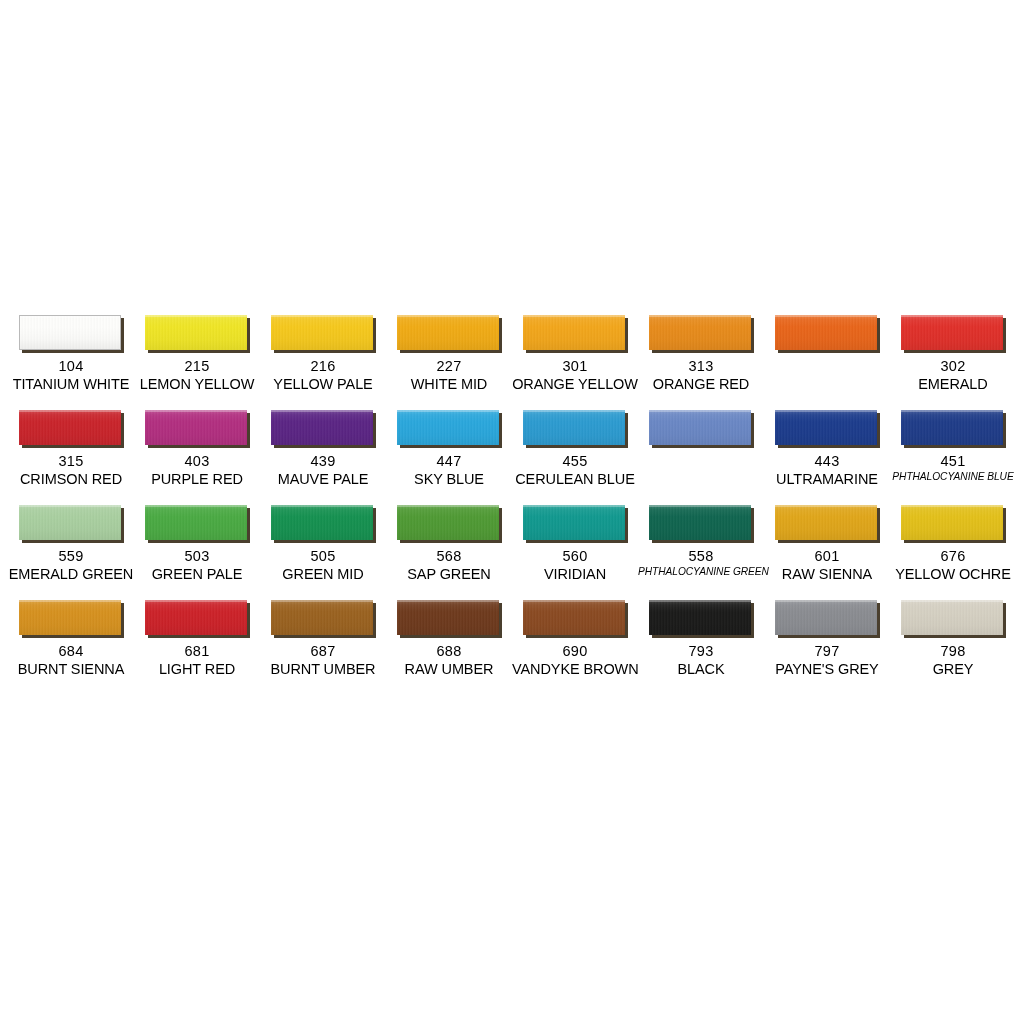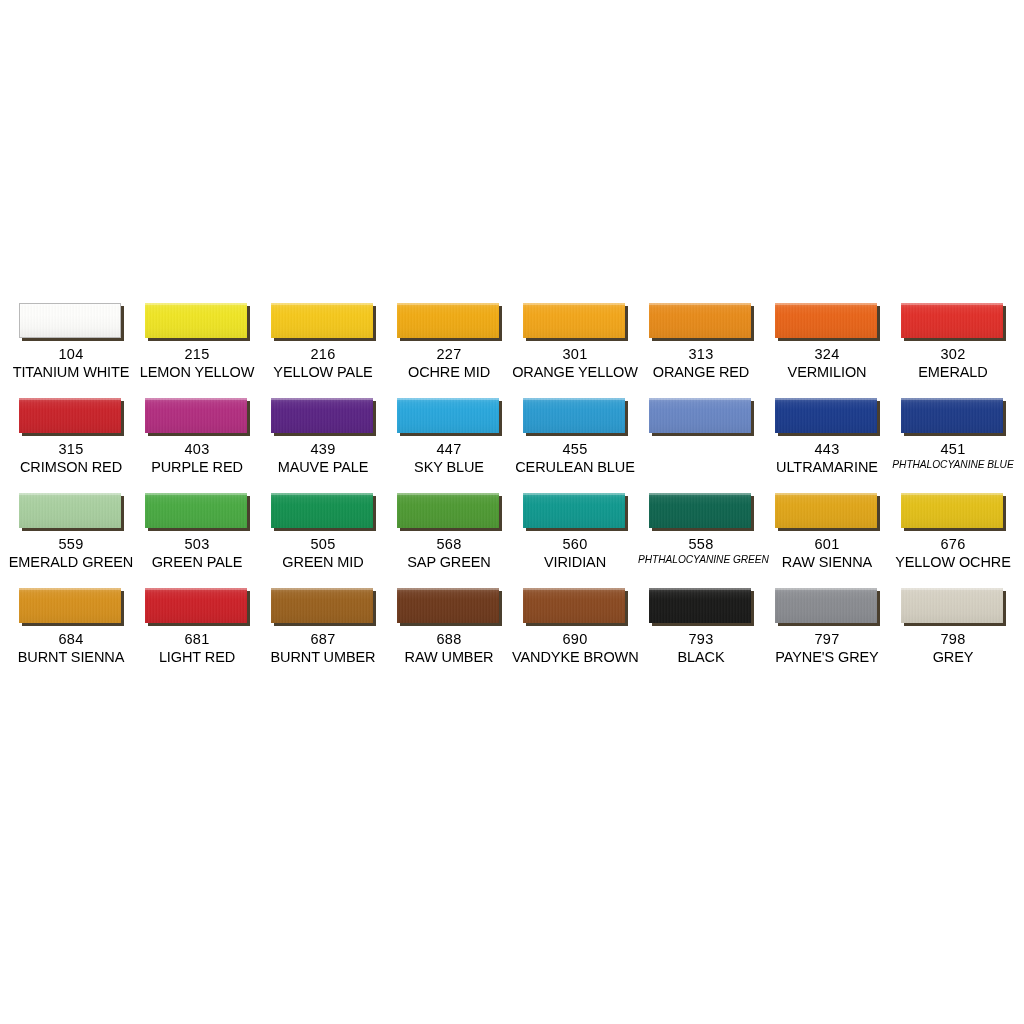--- a/index.html
+++ b/index.html
@@ -17,21 +17,21 @@
   #chart-root {
     position: absolute;
     left: 0;
     top: 0;
     width: 1024px;
     height: 1024px;
   }
   .swatch-grid {
     position: absolute;
     left: 8px;
-    top: 300px;
+    top: 312px;
     width: 1008px;
     display: grid;
     grid-template-columns: repeat(8, 126px);
     grid-auto-rows: 95px;
   }
   .swatch-cell {
     position: relative;
     width: 126px;
     height: 95px;
     display: flex;
@@ -171,21 +171,21 @@
       <div class="swatch-cell">
         <div class="chip-wrap">
           <div class="chip-shadow"></div>
           <div class="chip" style="background-color: rgb(240, 171, 21);">
             <div class="chip-texture"></div>
             <div class="chip-topedge"></div>
           </div>
         </div>
         <div class="labels">
           <div class="code">227</div>
-          <div class="name">OCHRE MID</div>
+          <div class="name">WHITE MID</div>
         </div>
       </div>
       <div class="swatch-cell">
         <div class="chip-wrap">
           <div class="chip-shadow"></div>
           <div class="chip" style="background-color: rgb(242, 166, 27);">
             <div class="chip-texture"></div>
             <div class="chip-topedge"></div>
           </div>
         </div>
@@ -207,24 +207,20 @@
           <div class="name">ORANGE RED</div>
         </div>
       </div>
       <div class="swatch-cell">
         <div class="chip-wrap">
           <div class="chip-shadow"></div>
           <div class="chip" style="background-color: rgb(232, 101, 26);">
             <div class="chip-texture"></div>
             <div class="chip-topedge"></div>
           </div>
-        </div>
-        <div class="labels">
-          <div class="code">324</div>
-          <div class="name">VERMILION</div>
         </div>
       </div>
       <div class="swatch-cell">
         <div class="chip-wrap">
           <div class="chip-shadow"></div>
           <div class="chip" style="background-color: rgb(224, 48, 42);">
             <div class="chip-texture"></div>
             <div class="chip-topedge"></div>
           </div>
         </div>

